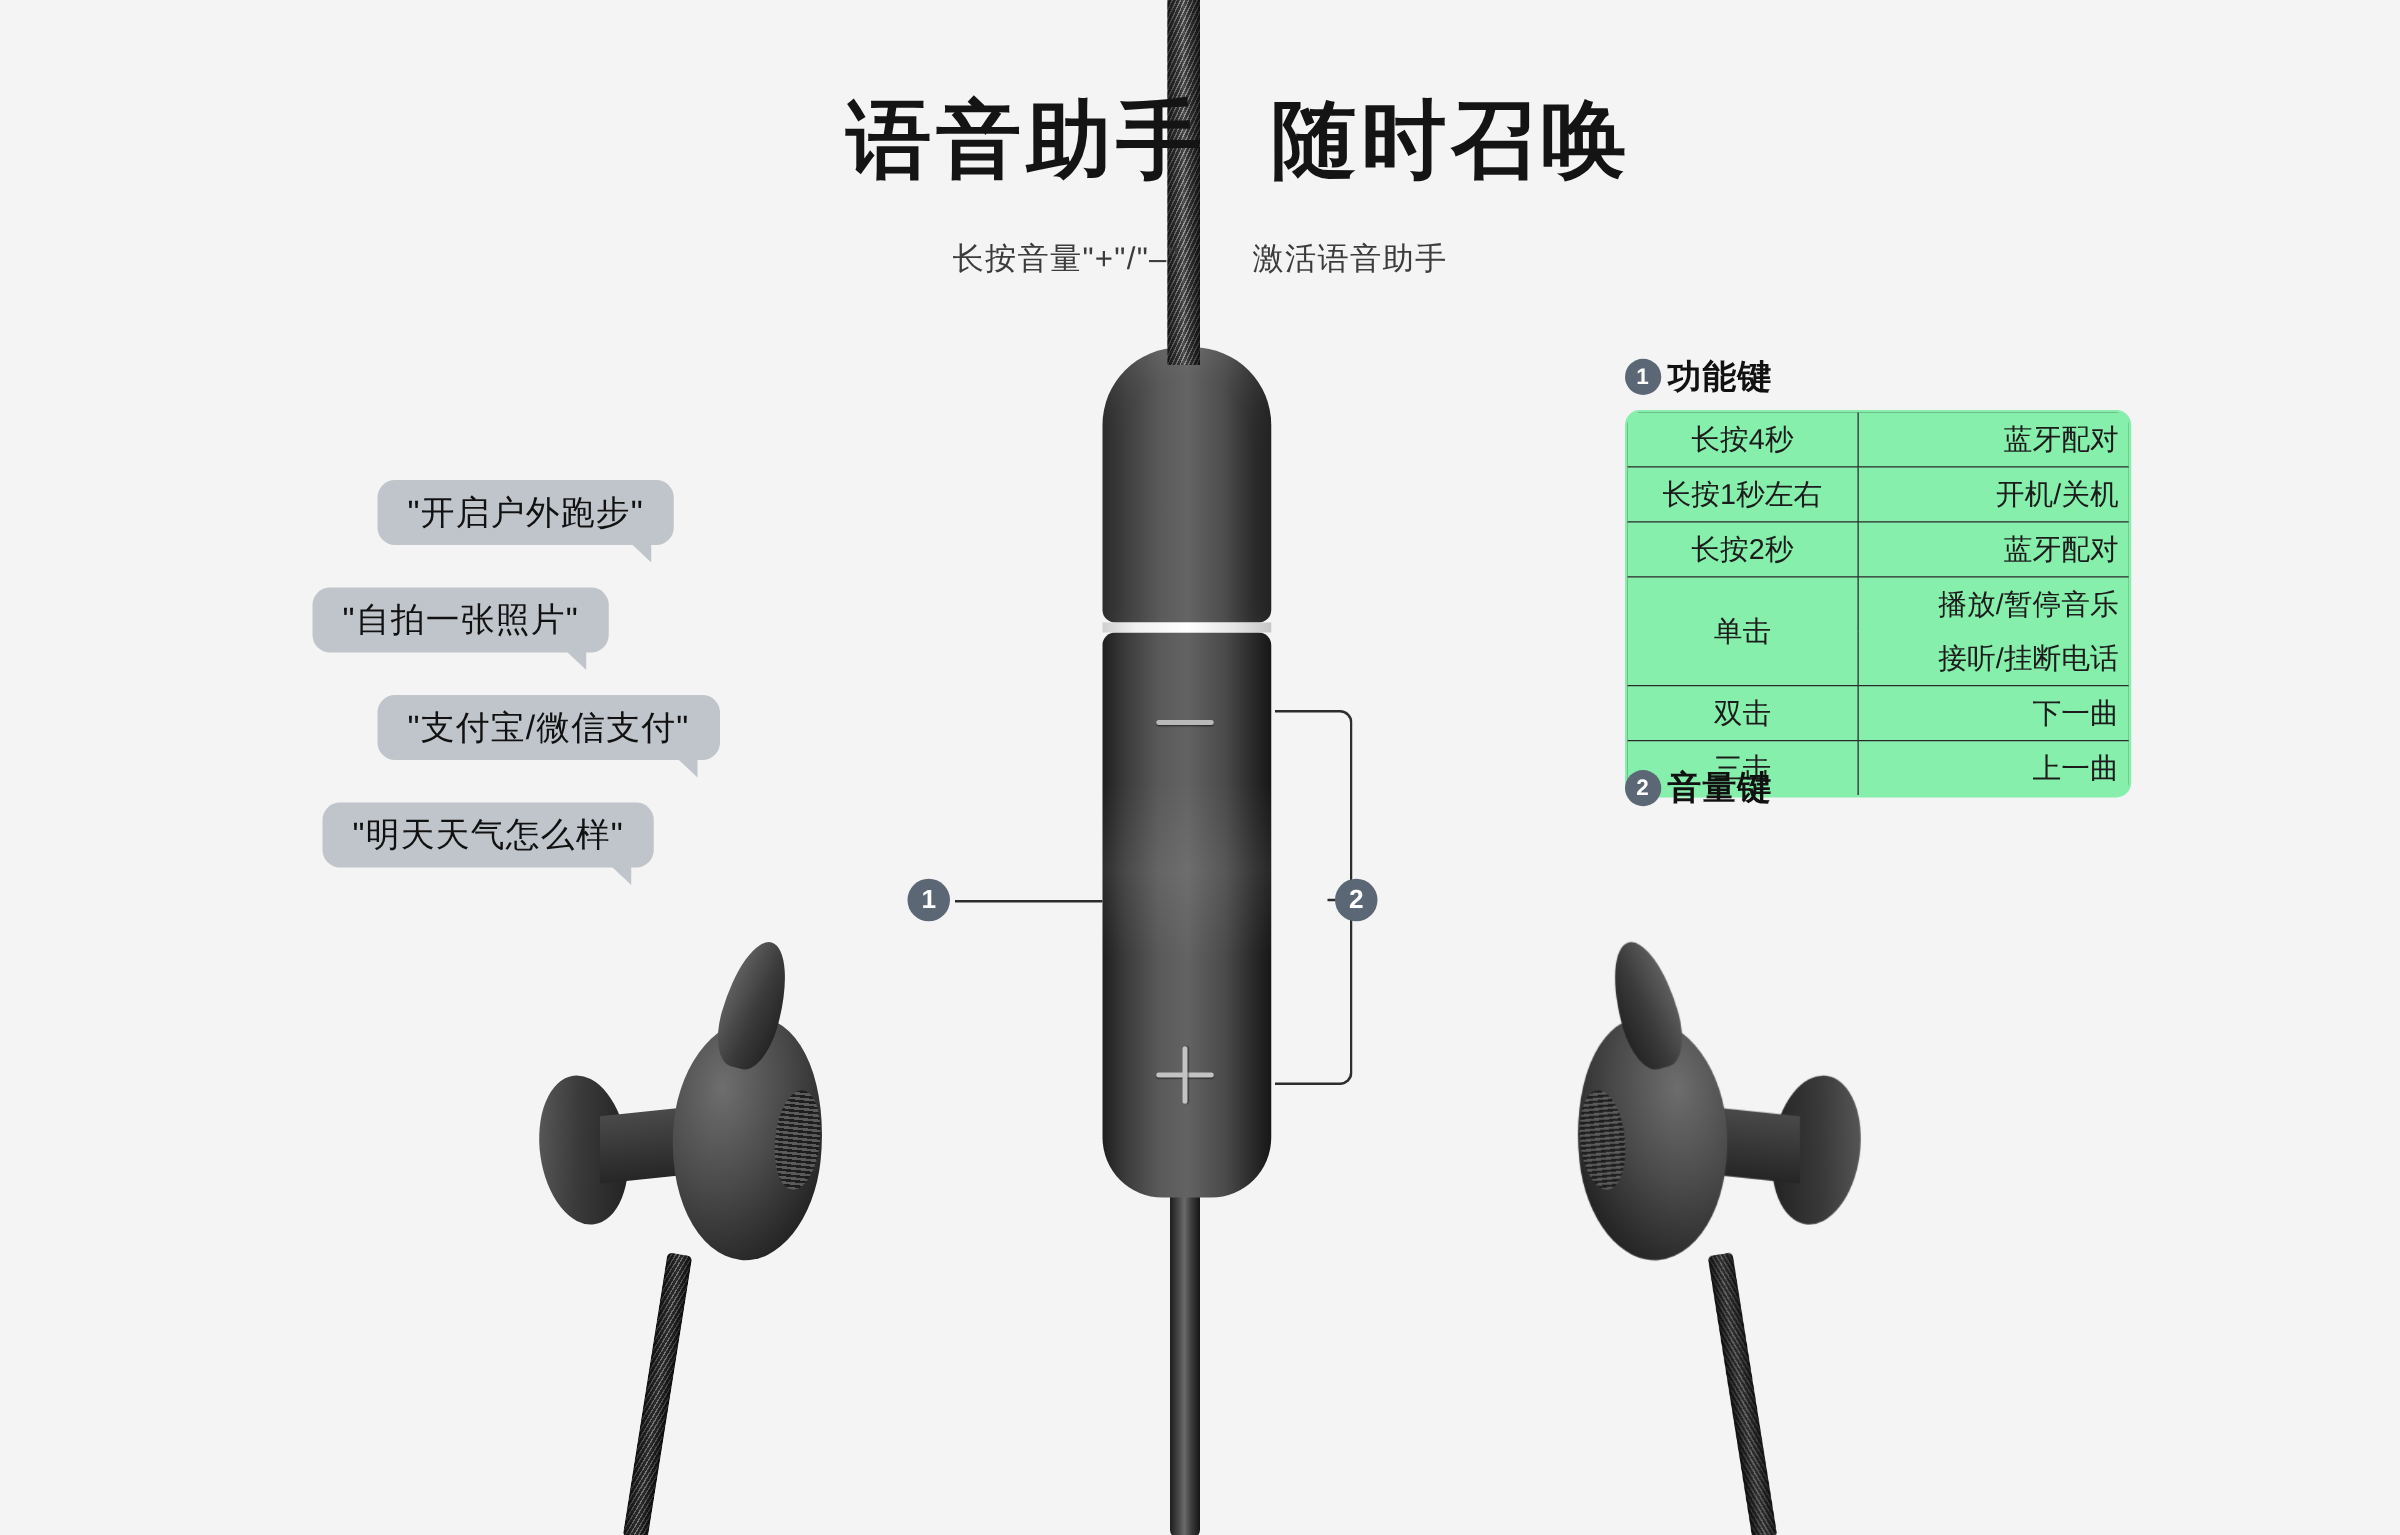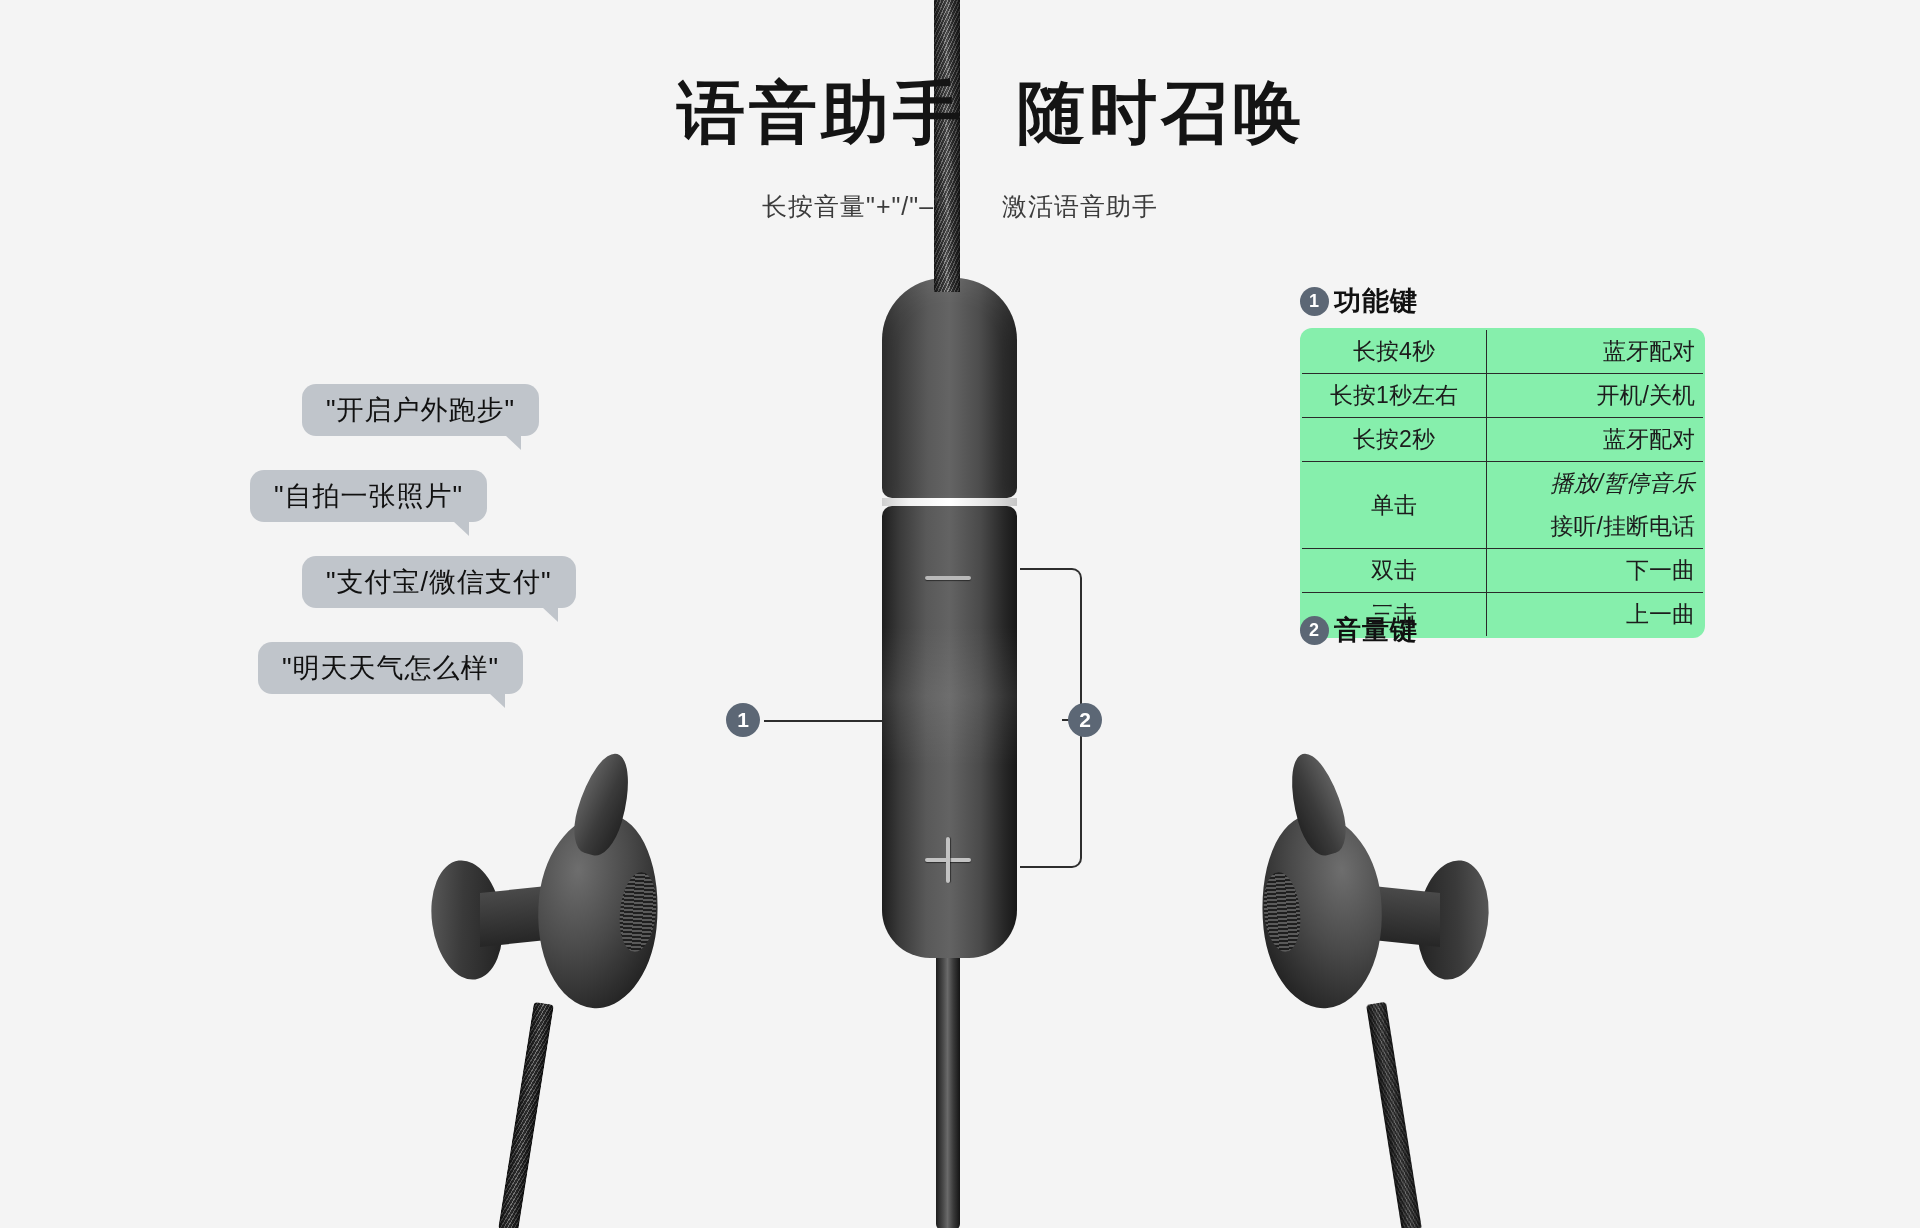--- a/index.html
+++ b/index.html
@@ -305,21 +305,21 @@
         <tr>
           <td class="k">长按1秒左右</td>
           <td class="v">开机/关机</td>
         </tr>
         <tr>
           <td class="k">长按2秒</td>
           <td class="v">蓝牙配对</td>
         </tr>
         <tr>
           <td class="k" rowspan="2">单击</td>
-          <td class="v" style="border-bottom:none;font-style:italic;">播放/暂停音乐</td>
+          <td class="v" style="border-bottom:none;">播放/暂停音乐</td>
         </tr>
         <tr>
           <td class="v" style="border-top:none;">接听/挂断电话</td>
         </tr>
         <tr>
           <td class="k">双击</td>
           <td class="v">下一曲</td>
         </tr>
         <tr>
           <td class="k">三击</td>

